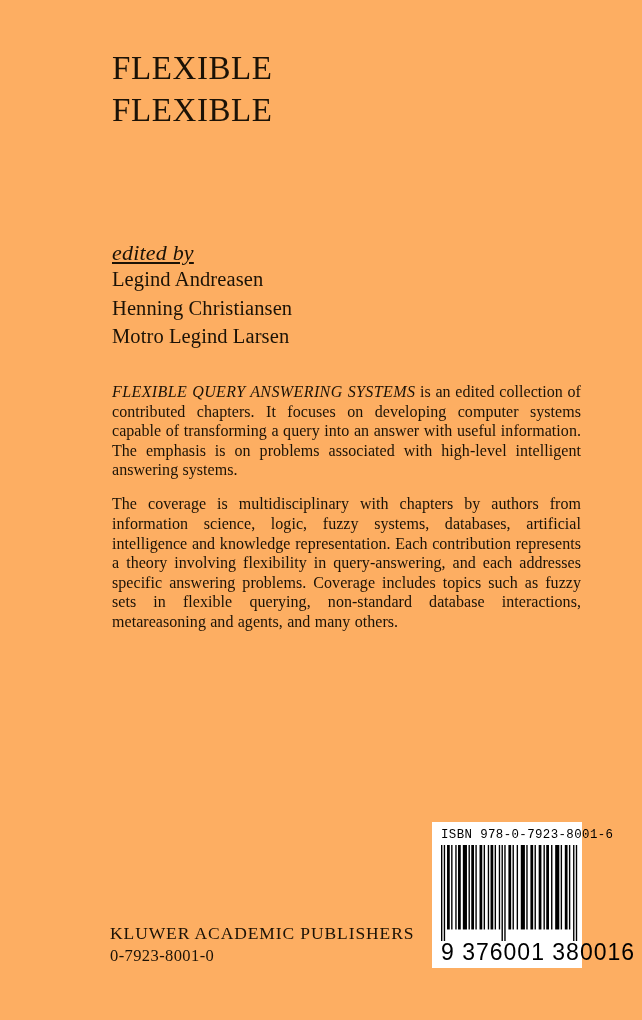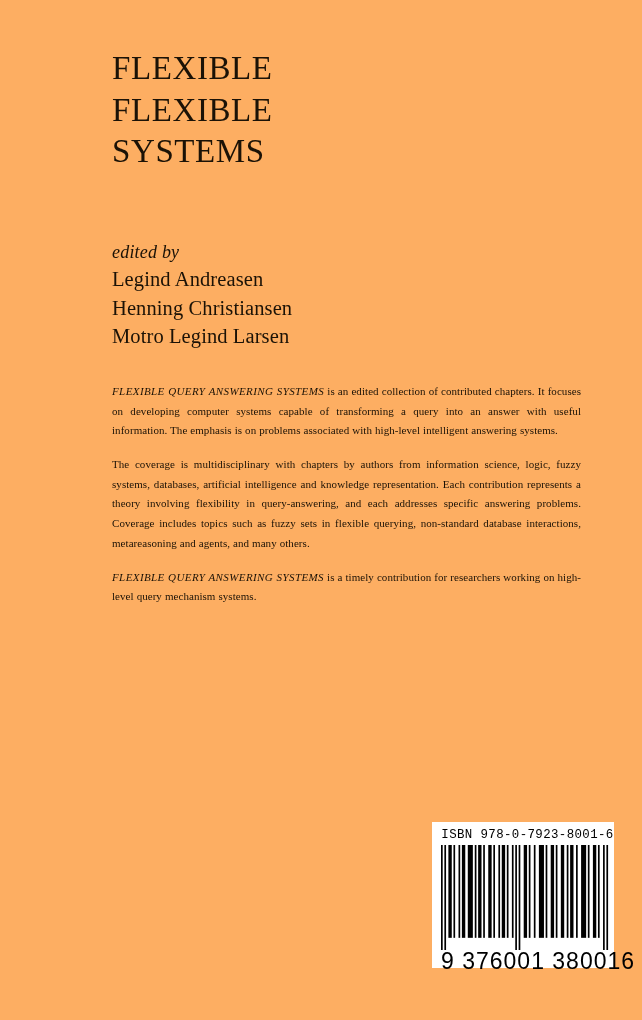--- a/index.html
+++ b/index.html
@@ -40,39 +40,40 @@
 
   
   .editors-block {
     position: absolute;
     left: 112px;
     top: 240px;
     width: 470px;
   }
   .edited-by {
     font-style: italic;
-    font-size: 18px;
+    font-size: 22px;
     line-height: 25px;
     letter-spacing: 0.2px;
+    text-decoration: underline;
   }
   .editor-name {
     font-size: 20.5px;
     line-height: 28.5px;
     letter-spacing: 0.1px;
   }
 
   
   .blurb {
     position: absolute;
     left: 112px;
     top: 382px;
     width: 469px;
   }
   .para {
-    font-size: 11px;
+    font-size: 16px;
     line-height: 19.6px;
     text-align: justify;
     text-align-last: left;
     margin: 0 0 14.5px 0;
     letter-spacing: 0.05px;
     word-spacing: 0.2px;
   }
   .para:last-child { margin-bottom: 0; }
   .para .ital {
     font-style: italic;
@@ -94,21 +95,21 @@
     font-size: 16.5px;
     line-height: 22px;
     letter-spacing: 0.4px;
   }
 
   
   .barcode-box {
     position: absolute;
     left: 432px;
     top: 822px;
-    width: 182px;
+    width: 150px;
     height: 146px;
     background: #ffffff;
     box-sizing: border-box;
     padding: 6px 0 4px 9px;
     display: flex;
     flex-direction: column;
   }
   .barcode-isbn {
     font-family: "Liberation Mono", "DejaVu Sans Mono", monospace;
     font-size: 12.4px;
@@ -136,36 +137,38 @@
   }
 </style>
 </head>
 <body>
 
 <div class="cover">
 
   <div class="title-block">
     <div class="title-line">FLEXIBLE</div>
     <div class="title-line">FLEXIBLE</div>
-    <div class="title-line">SYSTEMS</div>
   </div>
 
   <div class="editors-block">
     <div class="edited-by">edited by</div>
     <div class="editor-name">Legind Andreasen</div>
     <div class="editor-name">Henning Christiansen</div>
     <div class="editor-name">Motro Legind Larsen</div>
   </div>
 
   <div class="blurb">
     <p class="para"><span class="ital">FLEXIBLE QUERY ANSWERING SYSTEMS</span><span> is an edited collection of contributed chapters. It focuses on developing computer systems capable of transforming a query into an answer with useful information. The emphasis is on problems associated with high-level intelligent answering systems.</span></p>
     <p class="para">The coverage is multidisciplinary with chapters by authors from information science, logic, fuzzy systems, databases, artificial intelligence and knowledge representation. Each contribution represents a theory involving flexibility in query-answering, and each addresses specific answering problems. Coverage includes topics such as fuzzy sets in flexible querying, non-standard database interactions, metareasoning and agents, and many others.</p>
-    <p class="para"><span class="ital">FLEXIBLE QUERY ANSWERING SYSTEMS</span><span> is a timely contribution for researchers working on high-level query mechanism systems.</span></p>
-  </div>
-
+  </div>
+
+  <div class="publisher-block">
+    <div class="publisher-name">KLUWER ACADEMIC PUBLISHERS</div>
+    <div class="publisher-isbn">0-7923-8001-0</div>
+  </div>
 
   <div class="barcode-box">
     <div class="barcode-isbn">ISBN 978-0-7923-8001-6</div>
     <div class="barcode-bars">
       <svg viewBox="0 0 164 100" preserveAspectRatio="none">
         <g fill="#000">
           <rect x="0" y="0" width="1.6" height="100"></rect>
           <rect x="3.2" y="0" width="1.6" height="100"></rect>
           <rect x="7" y="0" width="3.2" height="88"></rect>
           <rect x="11.8" y="0" width="1.6" height="88"></rect>

